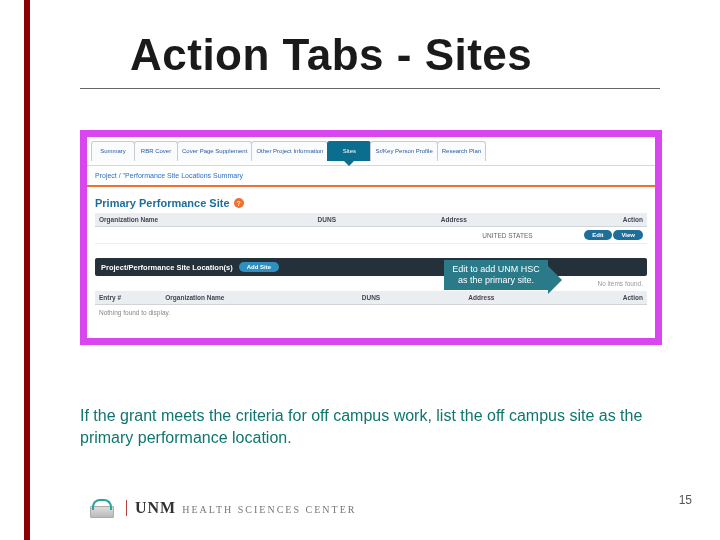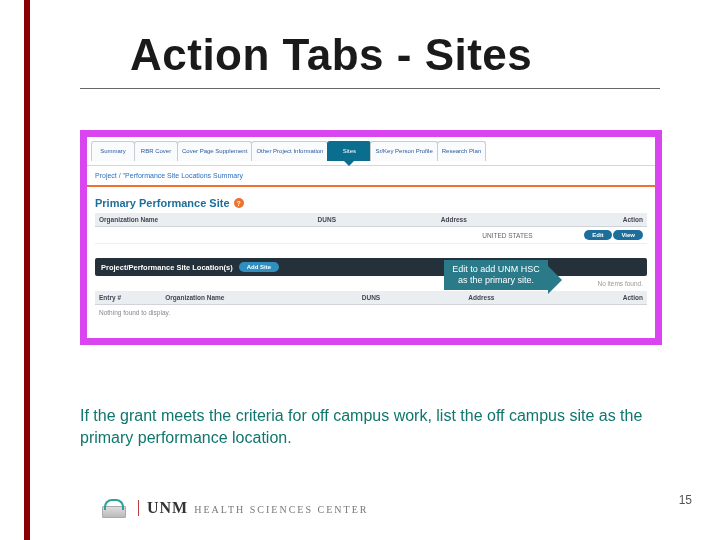--- a/index.html
+++ b/index.html
@@ -35,21 +35,21 @@
 
   
   .callout { position: absolute; background: #2a7a8a; color: #fff; font-size: 9px; line-height: 1.2; padding: 4px 6px; text-align: center; }
   .callout.c1 { left: 308px; top: 268px; width: 112px; }
   .callout.c1::after { content: ""; position: absolute; left: -14px; top: 2px; width: 0; height: 0; border-top: 13px solid transparent; border-bottom: 13px solid transparent; border-right: 14px solid #2a7a8a; }
   .callout.c2 { left: 444px; top: 246px; width: 104px; margin-top: 14px; }
   .callout.c2::after { content: ""; position: absolute; right: -14px; top: 6px; width: 0; height: 0; border-top: 14px solid transparent; border-bottom: 14px solid transparent; border-left: 14px solid #2a7a8a; }
 
   .body-text { position: absolute; left: 80px; top: 405px; width: 580px; font-size: 16px; color: #0f766e; line-height: 1.35; }
 
-  .logo-wrap { position: absolute; left: 102px; bottom: 22px; display: flex; align-items: center; gap: 8px; }
+  .logo-wrap { position: absolute; left: 90px; bottom: 22px; display: flex; align-items: center; gap: 8px; }
   .logo-icon { width: 28px; height: 20px; position: relative; }
   .logo-icon::before { content: ""; position: absolute; left: 0; top: 8px; width: 22px; height: 10px; background: linear-gradient(#ddd,#bbb); border: 1px solid #aaa; border-radius: 1px; }
   .logo-icon::after { content: ""; position: absolute; left: 2px; top: 1px; width: 16px; height: 9px; border: 2px solid #2aa39a; border-bottom: none; border-radius: 8px 8px 0 0; }
   .logo-rule { width: 1px; height: 16px; background: #b94040; }
   .logo-text { display: flex; align-items: baseline; gap: 6px; font-family: Georgia, 'Times New Roman', serif; }
   .unm { font-weight: 700; font-size: 16px; color: #333; letter-spacing: 1px; }
   .hsc { font-size: 10px; color: #777; letter-spacing: 2px; }
 
   .pagenum { position: absolute; right: 28px; bottom: 33px; font-size: 12px; color: #555; }
 </style>

